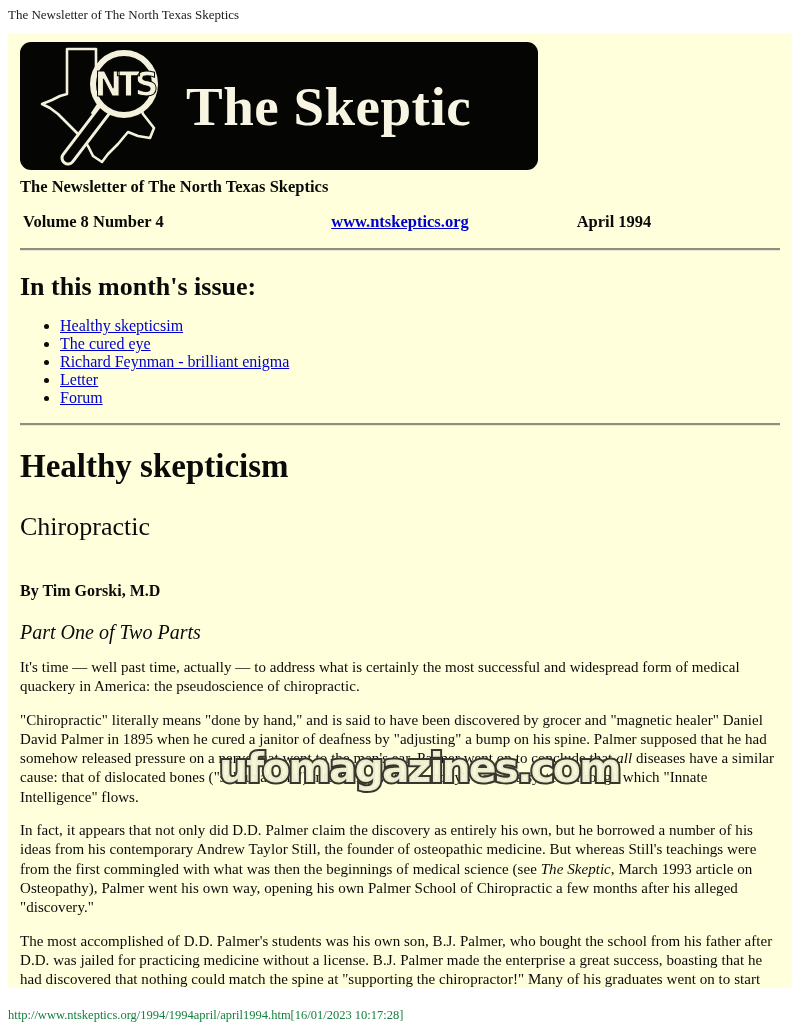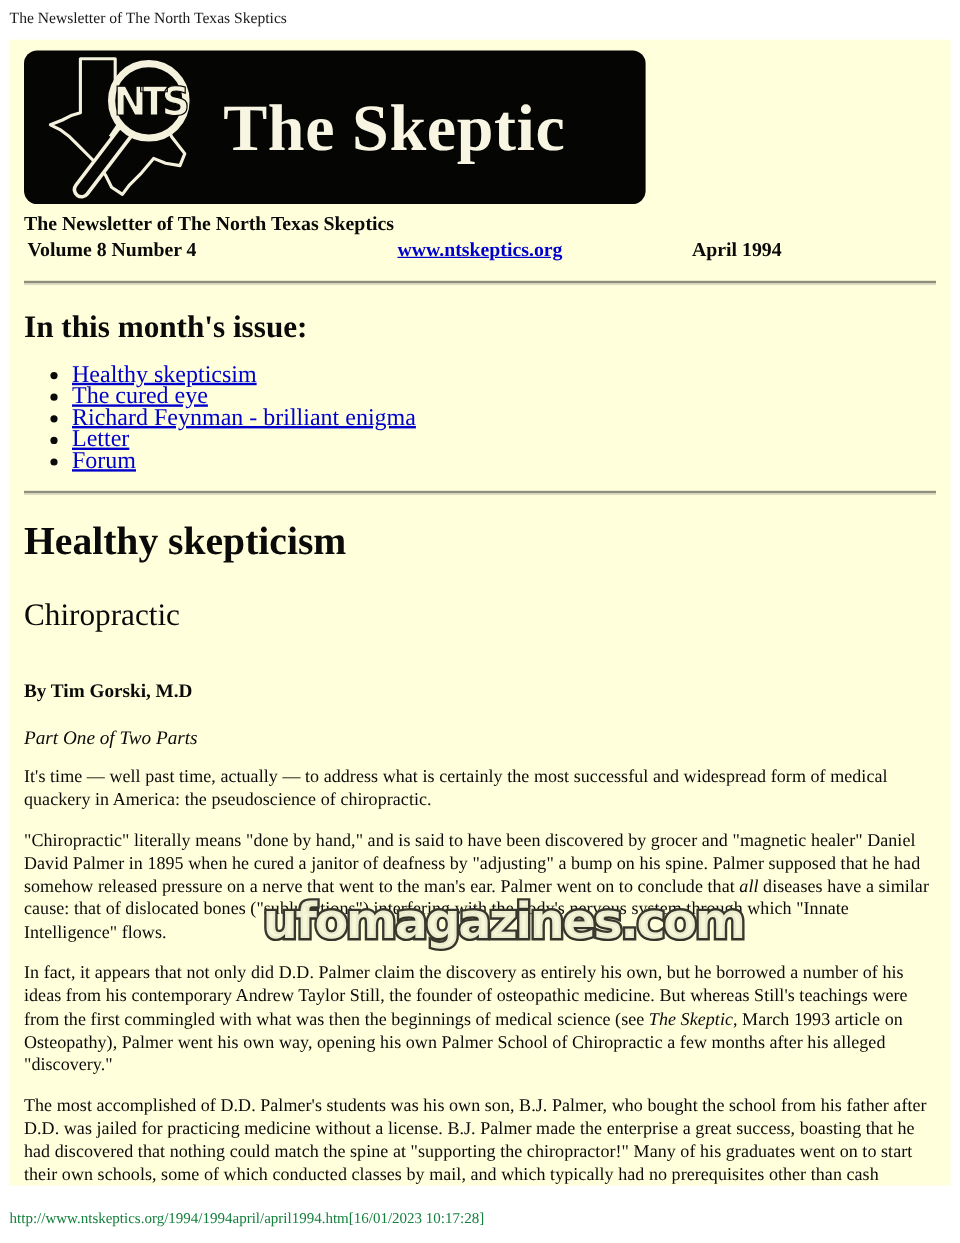--- a/index.html
+++ b/index.html
@@ -33,47 +33,47 @@
     font-weight:bold; font-size:55px;
     color:var(--banner-fg, #F8F5E2);
     margin-left:20px; letter-spacing:0.5px;
     white-space:nowrap;
   }
 
   
   .masthead-title { font-size:16.5px; font-weight:bold; margin-top:7px; }
   .vol-row {
     display:grid; grid-template-columns:1fr 1fr 1fr;
-    margin-top:1px; font-size:16.5px; font-weight:bold;
+    margin-top:15px; font-size:16.5px; font-weight:bold;
   }
   .vol-row .vol { padding-left:3px; }
   .vol-row .site { text-align:center; }
   .vol-row .date { padding-left:50px; }
   a.link {
     color:var(--link, #0000CD);
     text-decoration:underline;
   }
 
   hr.rule {
     border:none; height:2px; margin:16px 0 0 0; width:760px;
     background:var(--rule, #8f8f7d);
     border-bottom:1px solid #e8e8d0;
   }
 
   .issue-heading { font-size:26px; font-weight:bold; margin:21px 0 0 0; }
   ul.issue-list {
     margin:15px 0 12px 24px; padding-left:16px;
-    font-size:20px; line-height:18px;
+    font-size:16px; line-height:18px;
   }
   ul.issue-list li { margin:0; }
 
   .article-title { font-size:33px; font-weight:bold; margin:22px 0 0 0; }
   .article-subtitle { font-size:26px; font-weight:normal; margin:27px 0 12px 0; }
   .byline { font-size:16px; font-weight:bold; margin:40px 0 0 0; }
-  .part-note { font-size:16px; font-style:italic; margin:21px 0 0 0; }
+  .part-note { font-size:20px; font-style:italic; margin:21px 0 0 0; }
 
   p.body-par {
     width:762px; font-size:15px; line-height:19.3px;
     margin:14px 16px 0 0; letter-spacing:0.05px;
   }
 
   .watermark {
     position:absolute; left:219px; top:744px;
     font-family:"DejaVu Sans", sans-serif;
     font-weight:bold; font-size:41px; letter-spacing:-2px;

